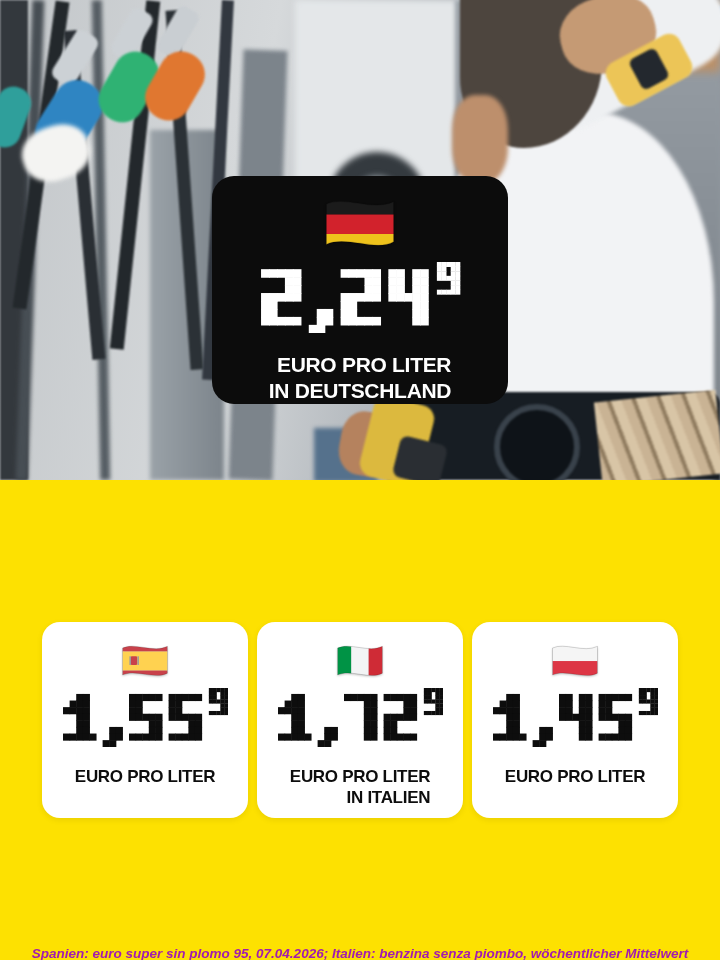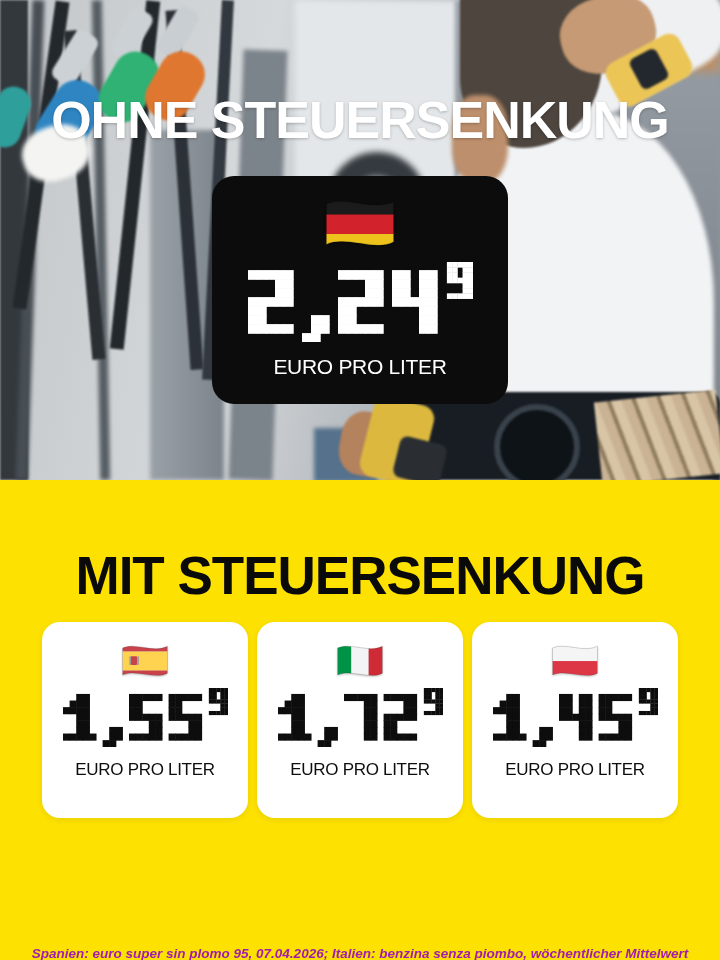--- a/index.html
+++ b/index.html
@@ -73,21 +73,21 @@
     top:622px;width:206px;height:196px;background:#ffffff;border-radius:18px;
     padding-top:20px;color:#0d0d0d;box-shadow:0 2px 6px rgba(0,0,0,.08);
   }
   .card-white.c1{left:42px;} .card-white.c2{left:257px;} .card-white.c3{left:472px;}
   .flag{display:block;filter:drop-shadow(0 1px 1px rgba(0,0,0,.25));}
   .card-black .flag{width:78px;}
   .card-white .flag{width:52px;}
   .flag svg{display:block;width:100%;height:auto;}
   .price{margin-top:10px;display:block;}
   .card-white .price{margin-top:8px;}
-  .card-label{margin-top:12px;text-align:right;font-weight:normal;}
+  .card-label{margin-top:19px;text-align:right;font-weight:bold;}
   .card-black .card-label{font-size:21px;line-height:26px;letter-spacing:-0.3px;}
   .card-white .card-label{font-size:17px;line-height:21px;letter-spacing:-0.3px;}
 
   
   .footer{
     position:absolute;top:944px;width:720px;text-align:center;
     color:#a21caf;font-size:13.5px;line-height:20px;font-weight:bold;letter-spacing:0;font-style:italic;
   }
 </style>
 </head>
@@ -131,22 +131,20 @@
     <div class="fuel-door b1"></div>
     <div class="slats b1"></div>
     <div class="jeans b2"></div>
     <div class="hand-bottom b1"></div>
     <div class="yellow-nozzle b1"></div>
     <div class="nozzle-dark b1"></div>
   </div>
 
   <div style="position:absolute;top:480px;left:0;width:720px;height:480px;background:#fde101;"></div>
 
-  <h1 class="headline headline-top">OHNE STEUERSENKUNG</h1>
-  <h2 class="headline headline-bottom">MIT STEUERSENKUNG</h2>
 
   <div class="card card-black">
     <span class="flag">
         <svg viewBox="0 0 60 44" xmlns="http://www.w3.org/2000/svg">
           <defs>
             <clipPath id="flagclip0">
               <path d="M4,7 C18,0 40,13 56,5 L56,36 C42,44 20,31 4,38 Z"></path>
             </clipPath>
           </defs>
           <g clip-path="url(#flagclip0)">
@@ -258,20 +256,21 @@
           <rect x="219.78" y="26.10" width="5.64" height="5.64"></rect>
           <rect x="198.90" y="31.32" width="5.64" height="5.64"></rect>
           <rect x="204.12" y="31.32" width="5.64" height="5.64"></rect>
           <rect x="209.34" y="31.32" width="5.64" height="5.64"></rect>
           <rect x="214.56" y="31.32" width="5.64" height="5.64"></rect>
           <rect x="219.78" y="31.32" width="5.64" height="5.64"></rect>
         </g>
       </svg>
     <div class="card-label">
       <div>EURO PRO LITER</div>
+      <div>IN DEUTSCHLAND</div>
     </div>
   </div>
 
   <div class="card card-white c1">
     <span class="flag">
         <svg viewBox="0 0 60 44" xmlns="http://www.w3.org/2000/svg">
           <defs>
             <clipPath id="flagclip1">
               <path d="M4,7 C18,0 40,13 56,5 L56,36 C42,44 20,31 4,38 Z"></path>
             </clipPath>
@@ -503,20 +502,21 @@
           <rect x="161.17" y="19.14" width="4.13" height="4.13"></rect>
           <rect x="145.86" y="22.97" width="4.13" height="4.13"></rect>
           <rect x="149.69" y="22.97" width="4.13" height="4.13"></rect>
           <rect x="153.52" y="22.97" width="4.13" height="4.13"></rect>
           <rect x="157.34" y="22.97" width="4.13" height="4.13"></rect>
           <rect x="161.17" y="22.97" width="4.13" height="4.13"></rect>
         </g>
       </svg>
     <div class="card-label">
       <div>EURO PRO LITER</div>
+      <div>IN ITALIEN</div>
     </div>
   </div>
 
   <div class="card card-white c3">
     <span class="flag">
         <svg viewBox="0 0 60 44" xmlns="http://www.w3.org/2000/svg">
           <defs>
             <clipPath id="flagclip3">
               <path d="M4,7 C18,0 40,13 56,5 L56,36 C42,44 20,31 4,38 Z"></path>
             </clipPath>

